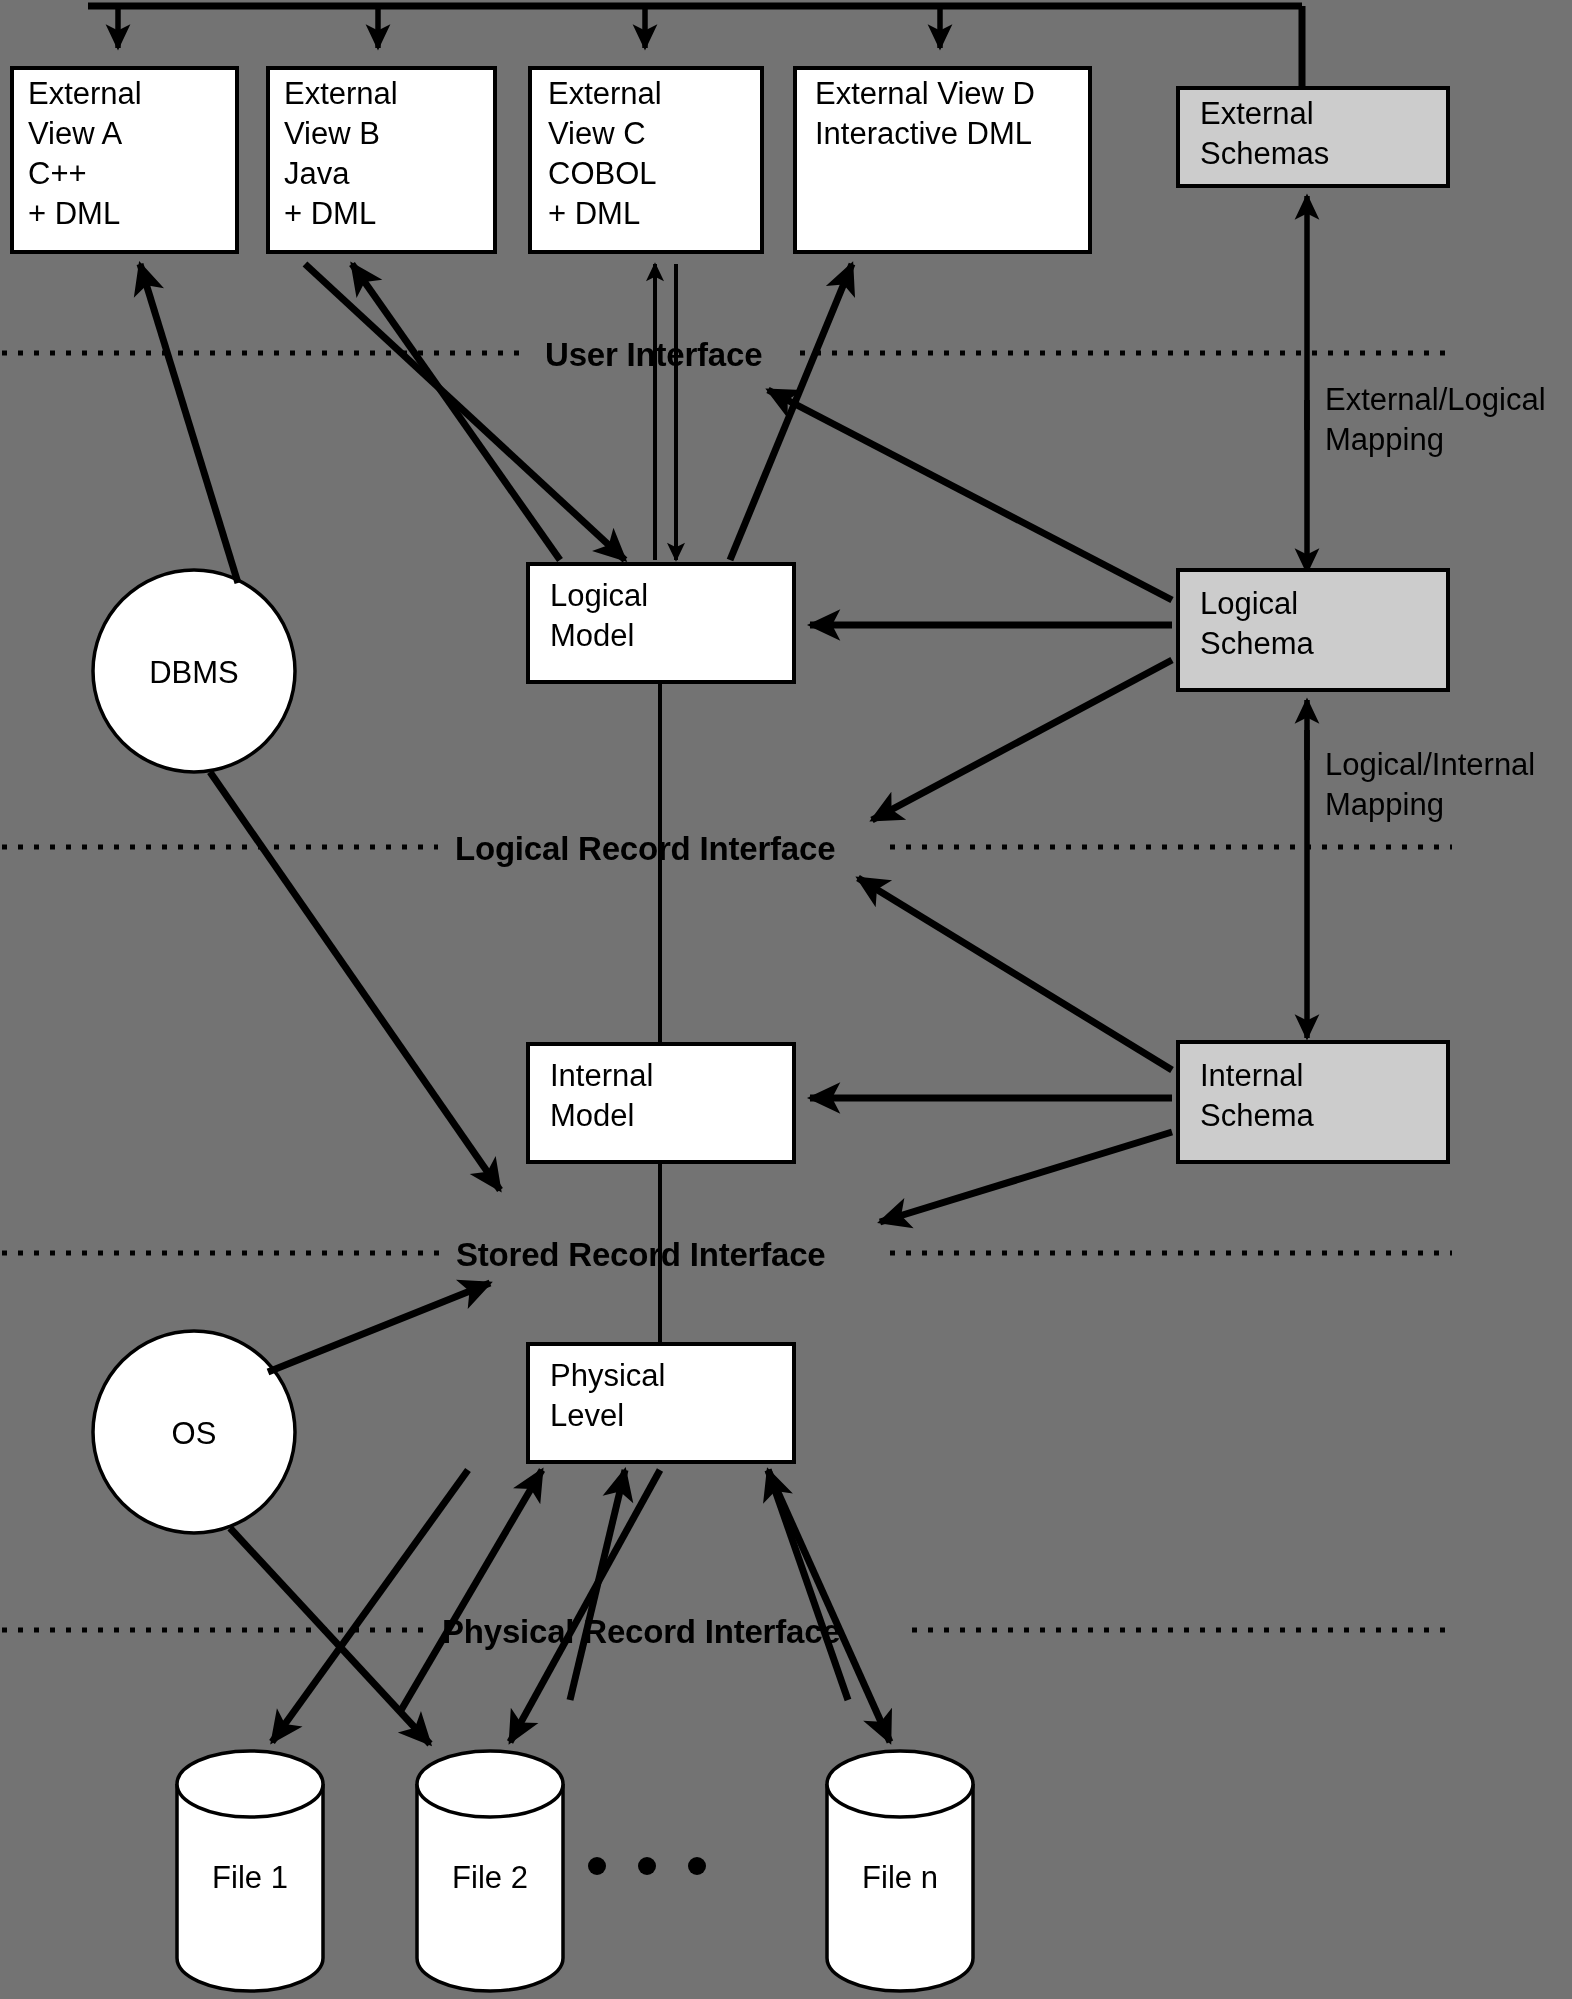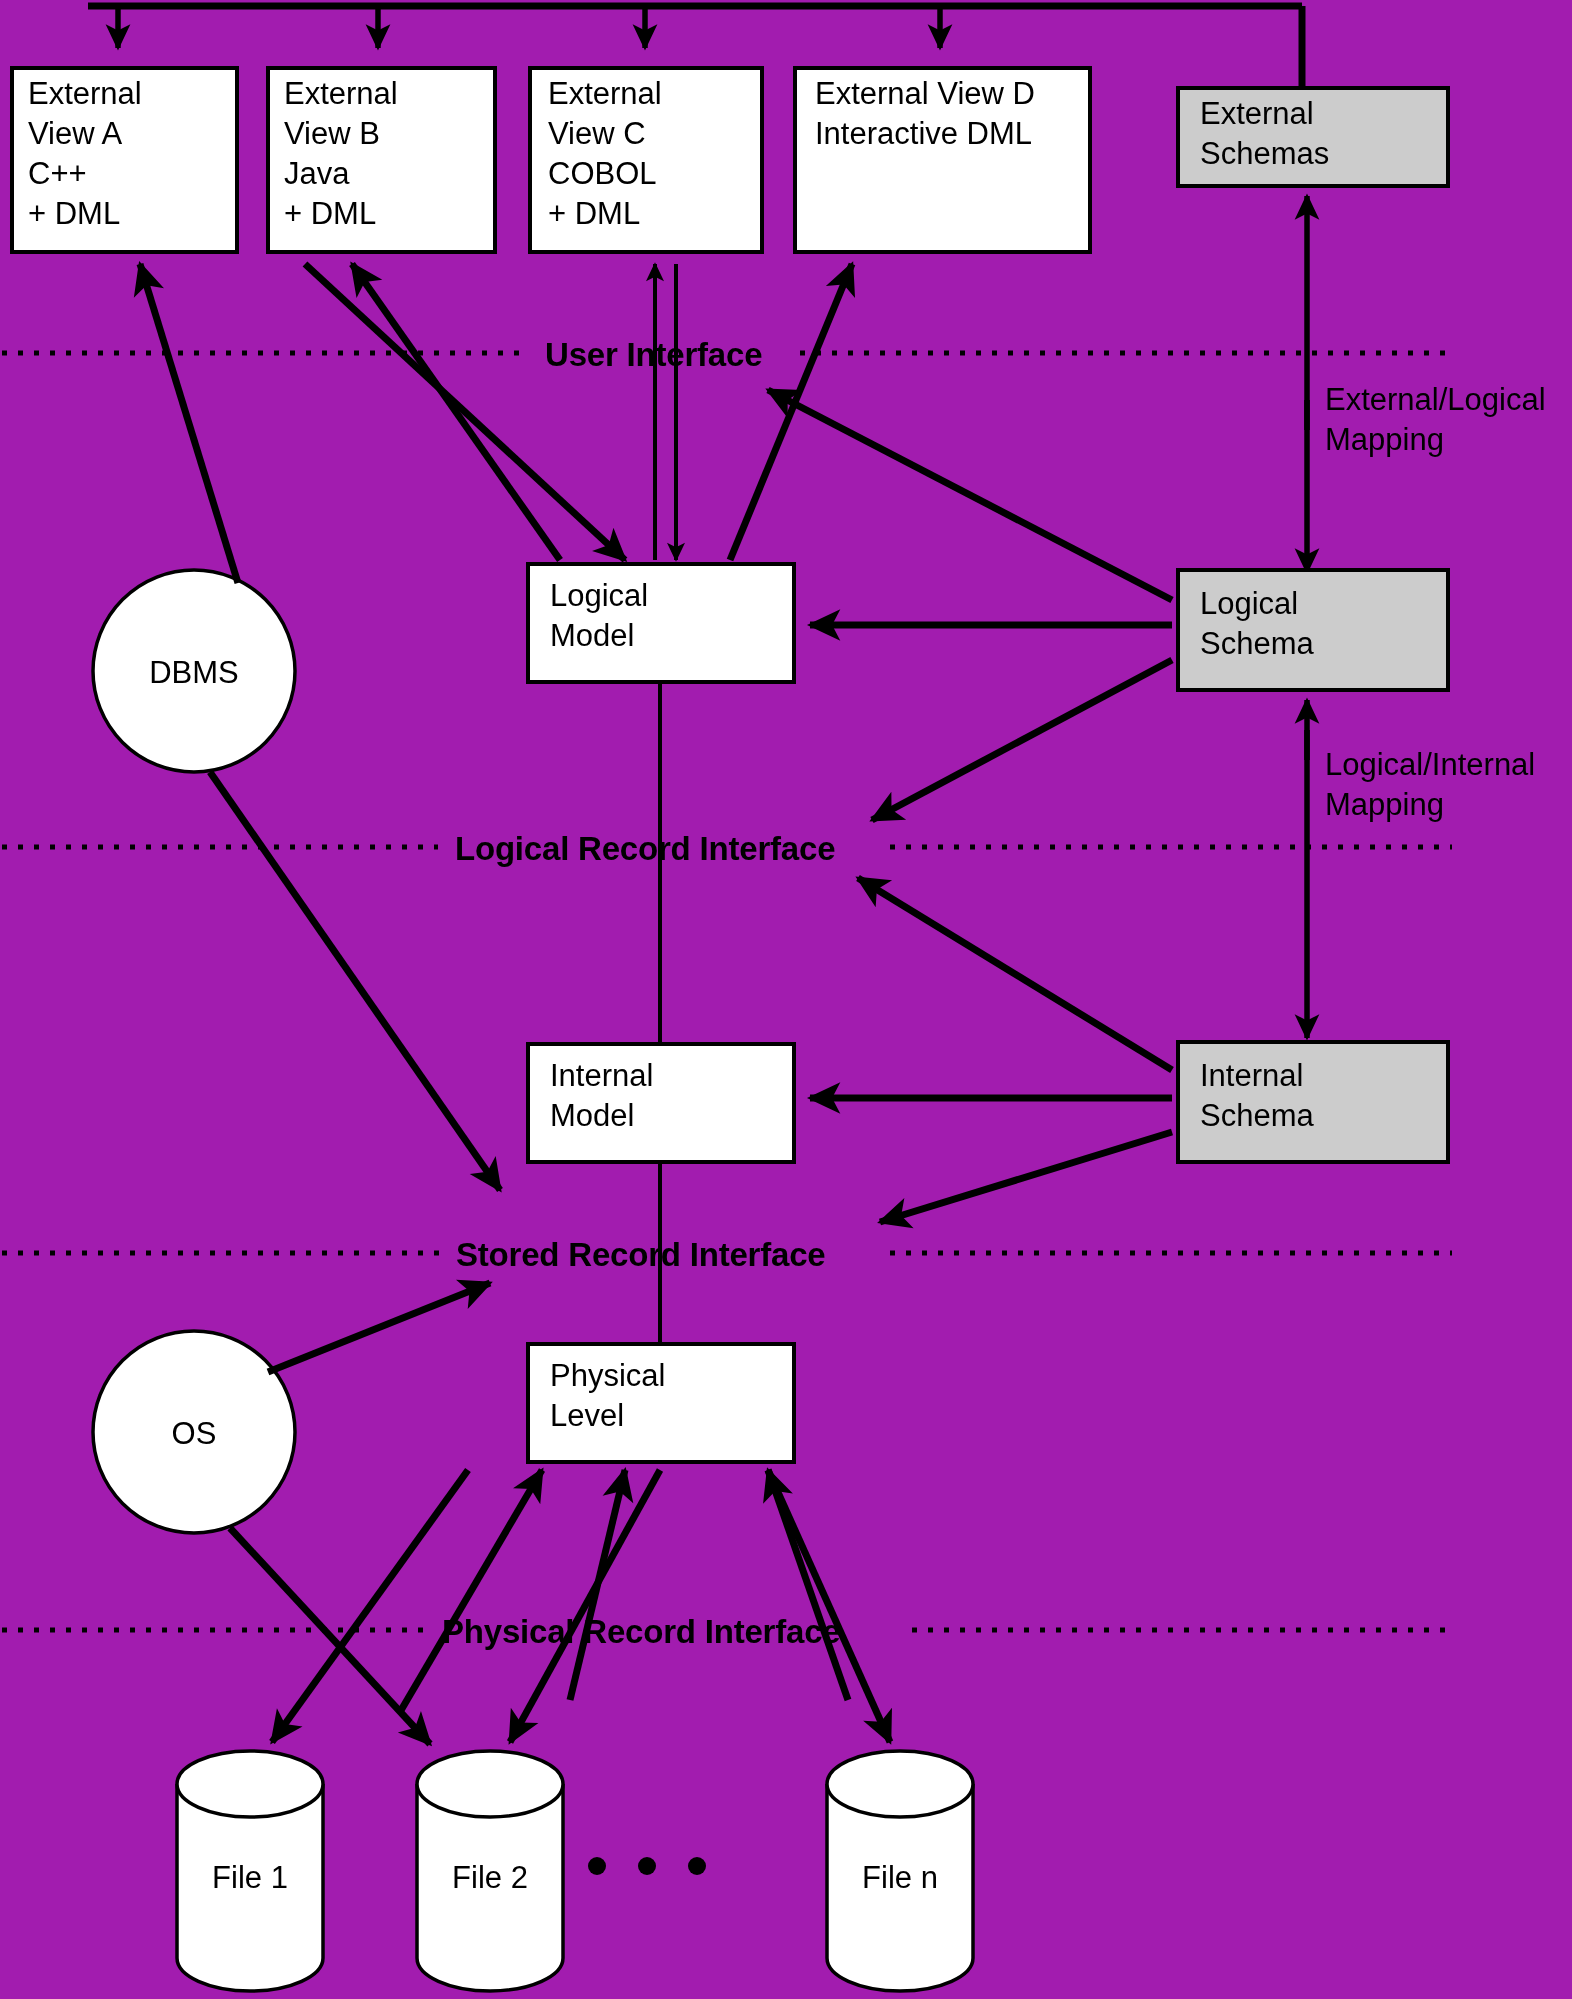--- a/index.html
+++ b/index.html
@@ -7,21 +7,21 @@
     padding: 0;
     background: #ffffff;
   }
   body {
     font-family: "Liberation Sans", sans-serif;
   }
   #canvas {
     position: relative;
     width: 1572px;
     height: 1999px;
-    background: #a21caf;
+    background: #737373;
     overflow: hidden;
   }
   #diagram-svg {
     position: absolute;
     left: 0;
     top: 0;
     width: 1572px;
     height: 1999px;
   }
   .box-label {

